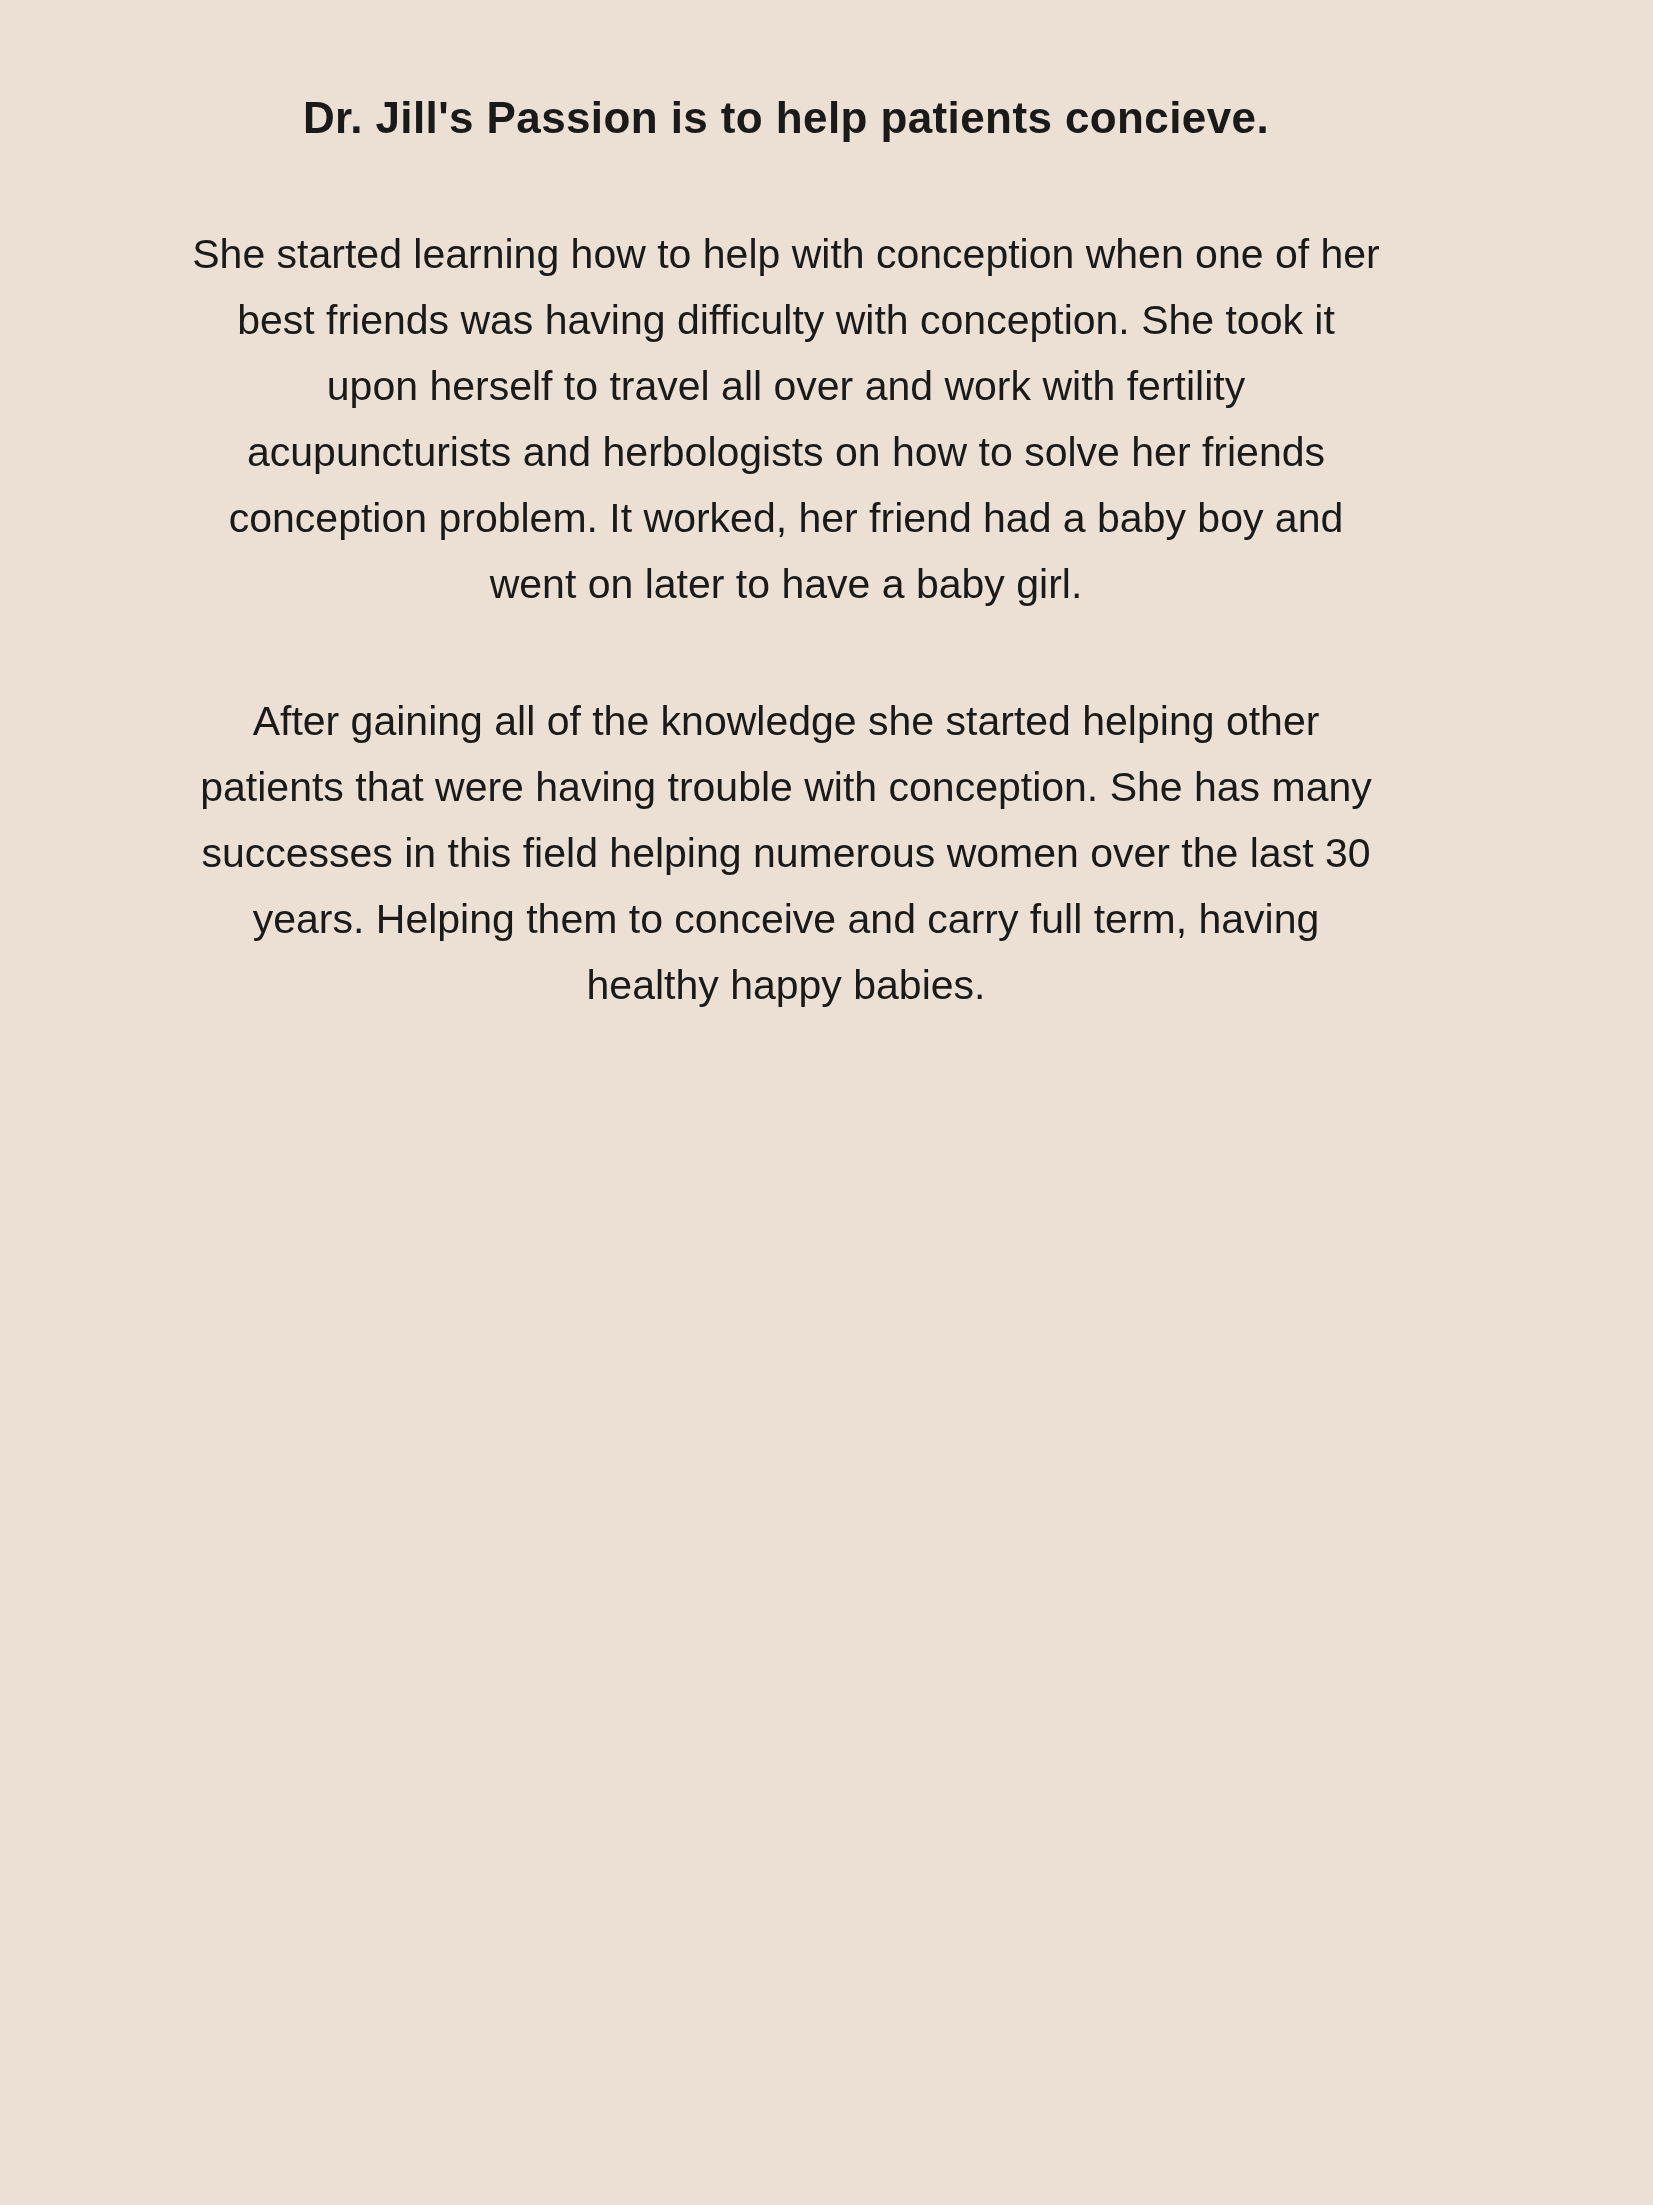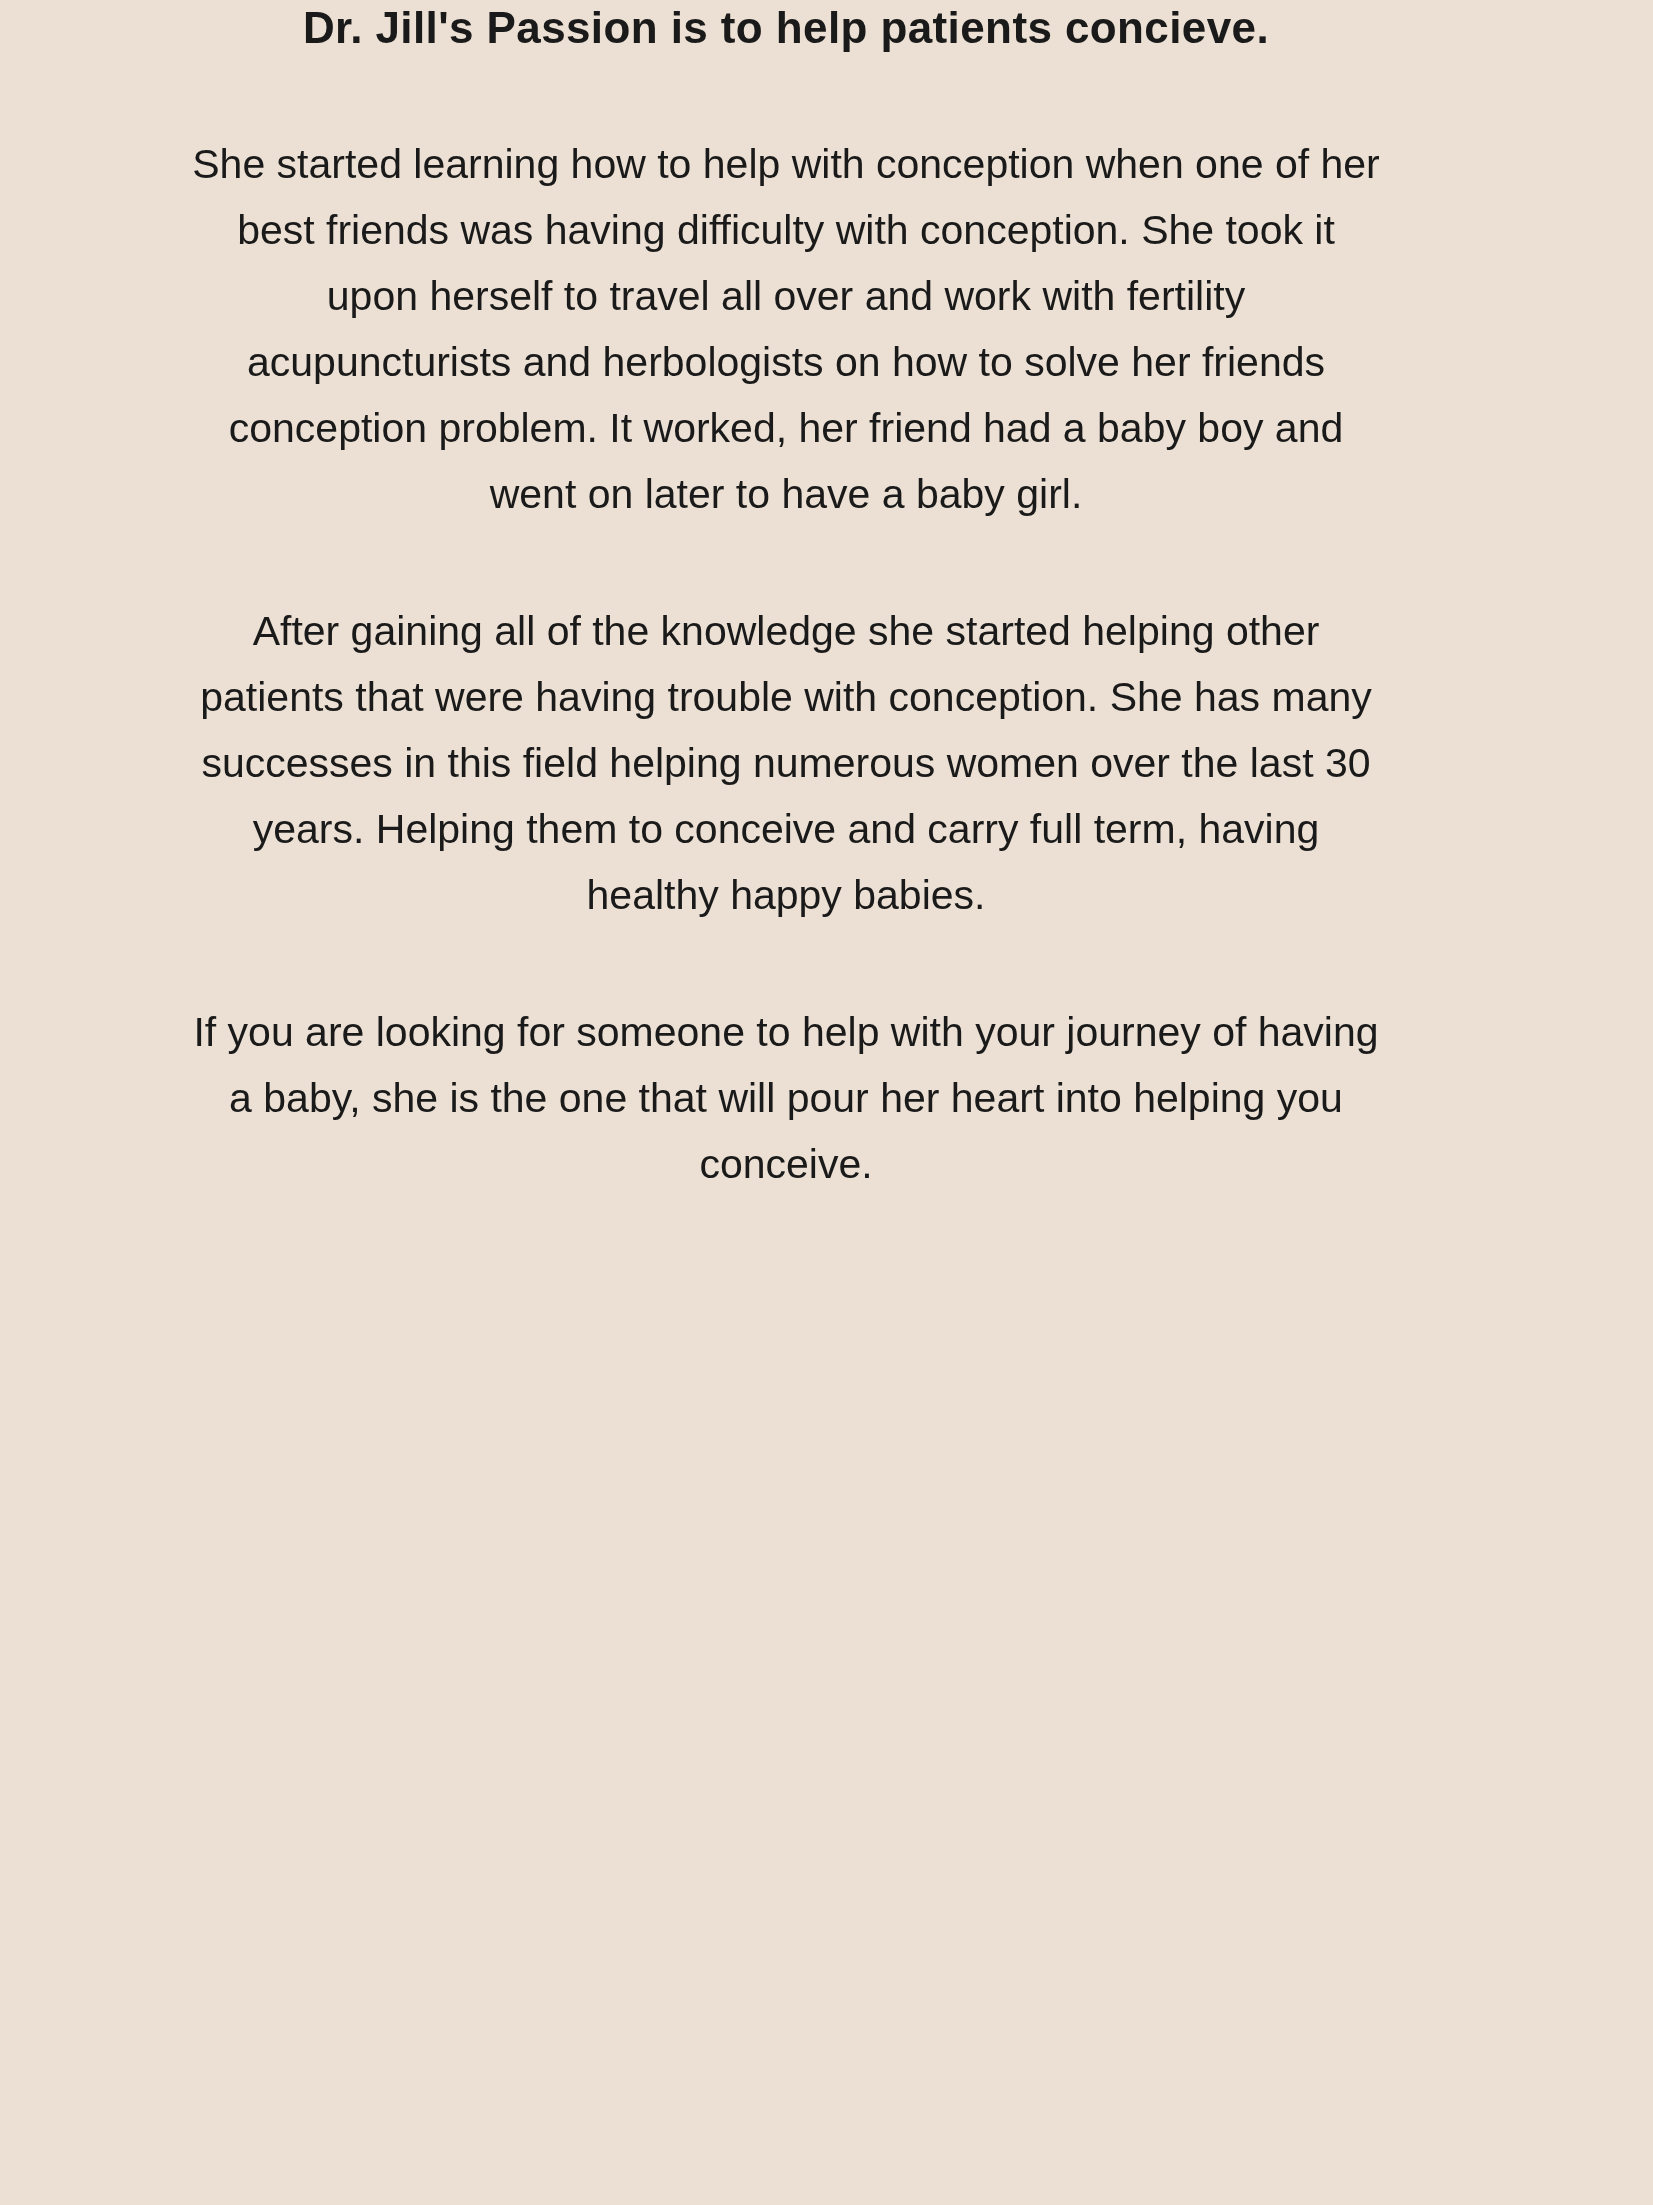--- a/index.html
+++ b/index.html
@@ -14,20 +14,21 @@
     color: var(--text, #1a1a1a);
     font-family: "Liberation Sans", sans-serif;
     overflow: hidden;
   }
   
   .text-block {
     width: 1572px;
   }
   .title {
     margin: 0;
+    padding-top: 90px;
     text-align: center;
     font-size: 44px;
     line-height: 56px;
     font-weight: bold;
     letter-spacing: 0.4px;
   }
   .content {
     margin-top: 75px;
   }
   .para {
@@ -53,19 +54,16 @@
 best friends was having difficulty with conception. She took it
 upon herself to travel all over and work with fertility
 acupuncturists and herbologists on how to solve her friends
 conception problem. It worked, her friend had a baby boy and
 went on later to have a baby girl.</p>
       <p class="para">After gaining all of the knowledge she started helping other
 patients that were having trouble with conception. She has many
 successes in this field helping numerous women over the last 30
 years. Helping  them to conceive and carry full term, having
 healthy happy babies.</p>
-      <p class="para">If you are looking for someone to help with your journey of having
-a baby, she is the one that will pour her heart into helping you
-conceive.</p>
     </div>
   </div>
 </div>
 
 
 </body></html>

